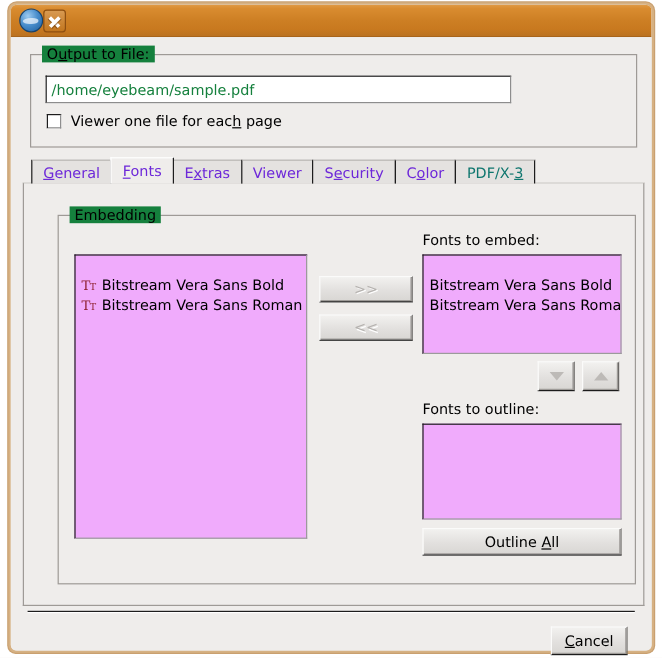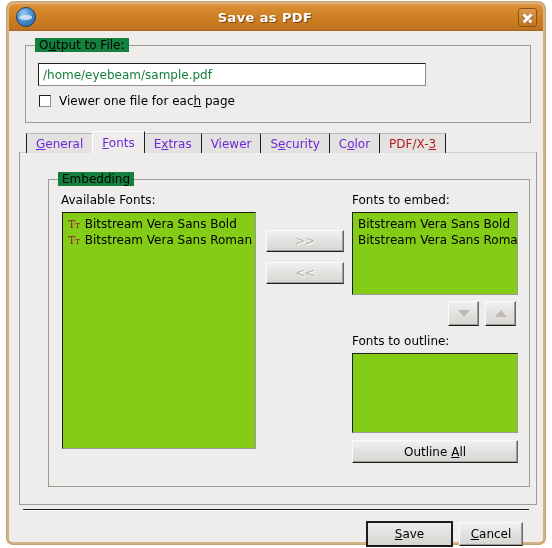--- a/index.html
+++ b/index.html
@@ -223,40 +223,40 @@
   }
   .tab + .tab { margin-left: -1px; }
   .tab.active {
     background: #efedeb;
     height: 22px;
     border-top: 1px solid #ffffff;
     border-left: 1px solid #ffffff;
     border-right: 1px solid #1d1d1d;
     z-index: 3;
   }
-  .tab.disabled { color: #b91c1c; cursor: default; }
+  .tab.disabled { color: #0f766e; cursor: default; }
   .tabpage {
     position: absolute;
     left: 0; top: 21px;
     width: 518px; height: 353px;
     box-sizing: border-box;
     background: #efedeb;
     border: 1px solid #9e9a96;
     border-top: 1px solid #cfcdca;
   }
 
   
   .listbox {
     position: absolute;
     box-sizing: border-box;
-    background: #84cc16;
+    background: #f0abfc;
     border: 1px solid #9b9b9b;
     border-top-color: #1d1d1d;
     border-left-color: #1d1d1d;
-    padding: 3px 2px;
+    padding: 17px 2px;
     overflow: hidden;
   }
   .listitem {
     display: flex;
     align-items: center;
     height: 16px;
     font-size: 12px;
     padding-left: 3px;
     white-space: nowrap;
     cursor: default;
@@ -295,21 +295,20 @@
     border-bottom: 1px solid #ffffff;
   }
 </style>
 </head>
 <body>
 
 <div class="window">
 
   <div class="titlebar">
     <div class="title-icon"></div>
-    <div class="title-text">Save as PDF</div>
     <div class="close-btn"></div>
   </div>
 
   <div class="client">
 
     <div class="group" id="output-group">
       <div class="legend"><span>O</span><u>u</u><span>tput to File:</span></div>
 
       <div class="entry" style="left:12px; top:17px; width:388px; height:23px;">
         <span>/home/eyebeam/sample.pdf</span>
@@ -346,21 +345,20 @@
         <div class="tab disabled">
           <span><span>PDF/X-</span><u>3</u><span></span></span>
         </div>
       </div>
 
       <div class="tabpage">
 
         <div class="group" id="embedding-group">
           <div class="legend">Embedding</div>
 
-          <div class="label" style="left:12px; top:13px;">Available Fonts:</div>
 
           <div class="listbox" style="left:13px; top:32px; width:194px; height:237px;">
             <div class="listitem">
               <span class="tr-icon">T<span class="small">T</span></span>
               <span>Bitstream Vera Sans Bold</span>
             </div>
             <div class="listitem">
               <span class="tr-icon">T<span class="small">T</span></span>
               <span>Bitstream Vera Sans Roman</span>
             </div>
@@ -397,21 +395,18 @@
 
           <div class="btn" style="left:303px; top:260px; width:166px; height:23px;">
             <span><span>Outline </span><u>A</u><span>ll</span></span>
           </div>
         </div>
       </div>
     </div>
 
     <div class="hsep" style="top:478px;"></div>
 
-    <div class="btn default-btn" style="left:357px; top:490px; width:87px; height:26px;">
-      <span><span></span><u>S</u><span>ave</span></span>
-    </div>
     <div class="btn" style="left:450px; top:491px; width:64px; height:24px;">
       <span><span></span><u>C</u><span>ancel</span></span>
     </div>
 
   </div>
 </div>
 
 </body></html>

